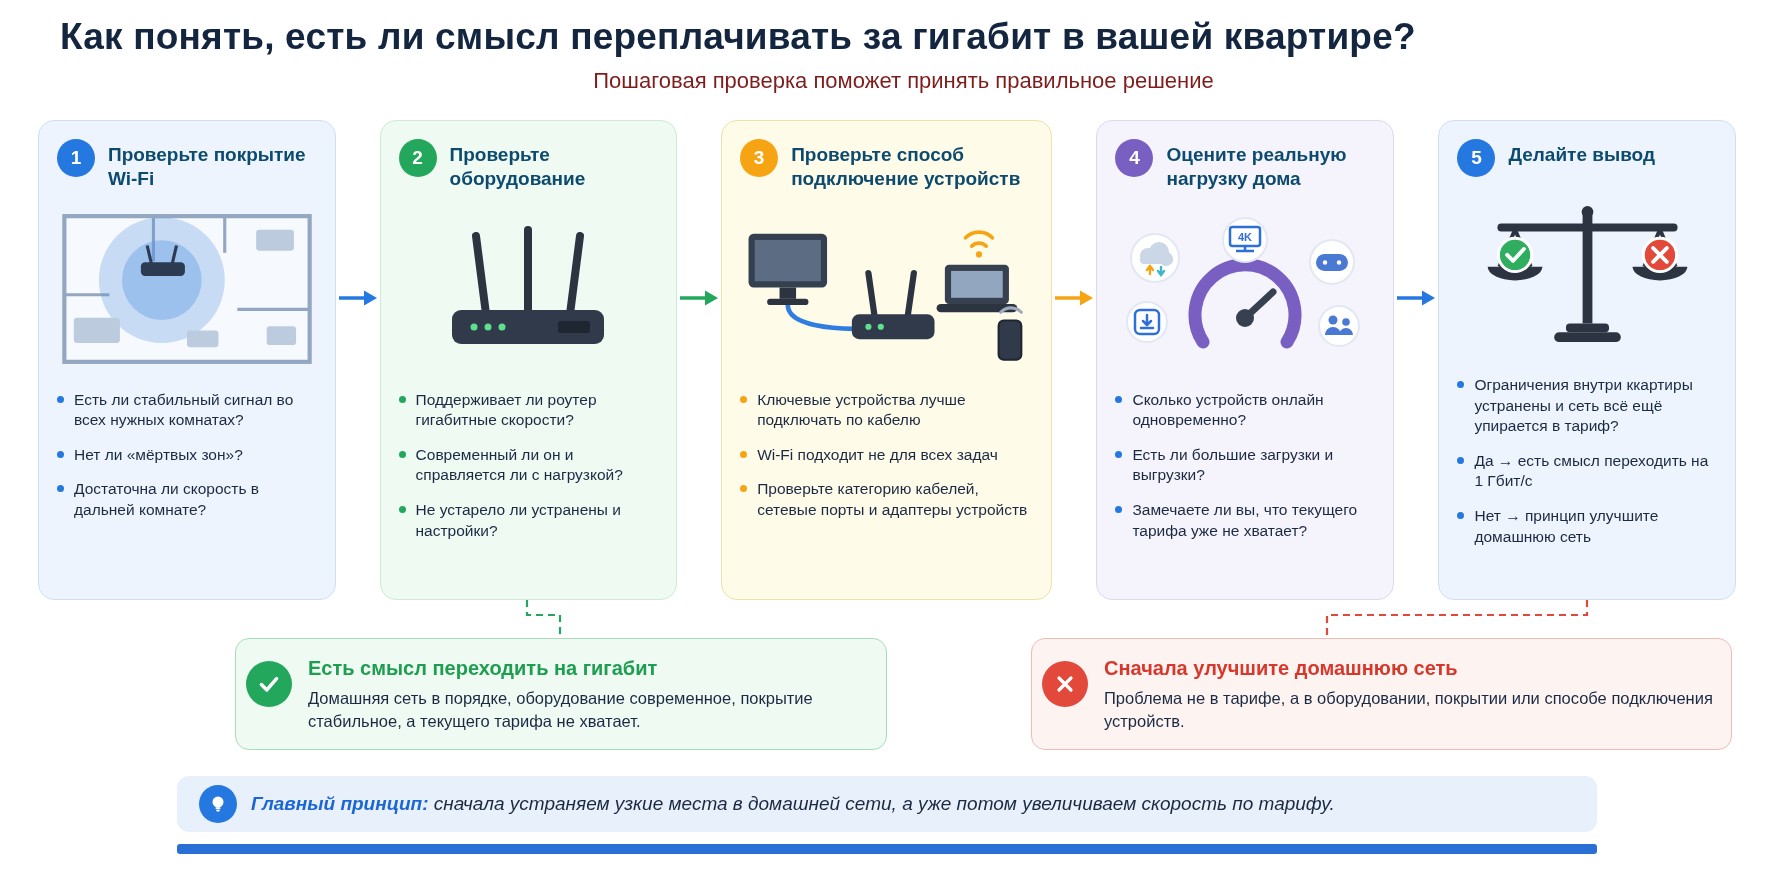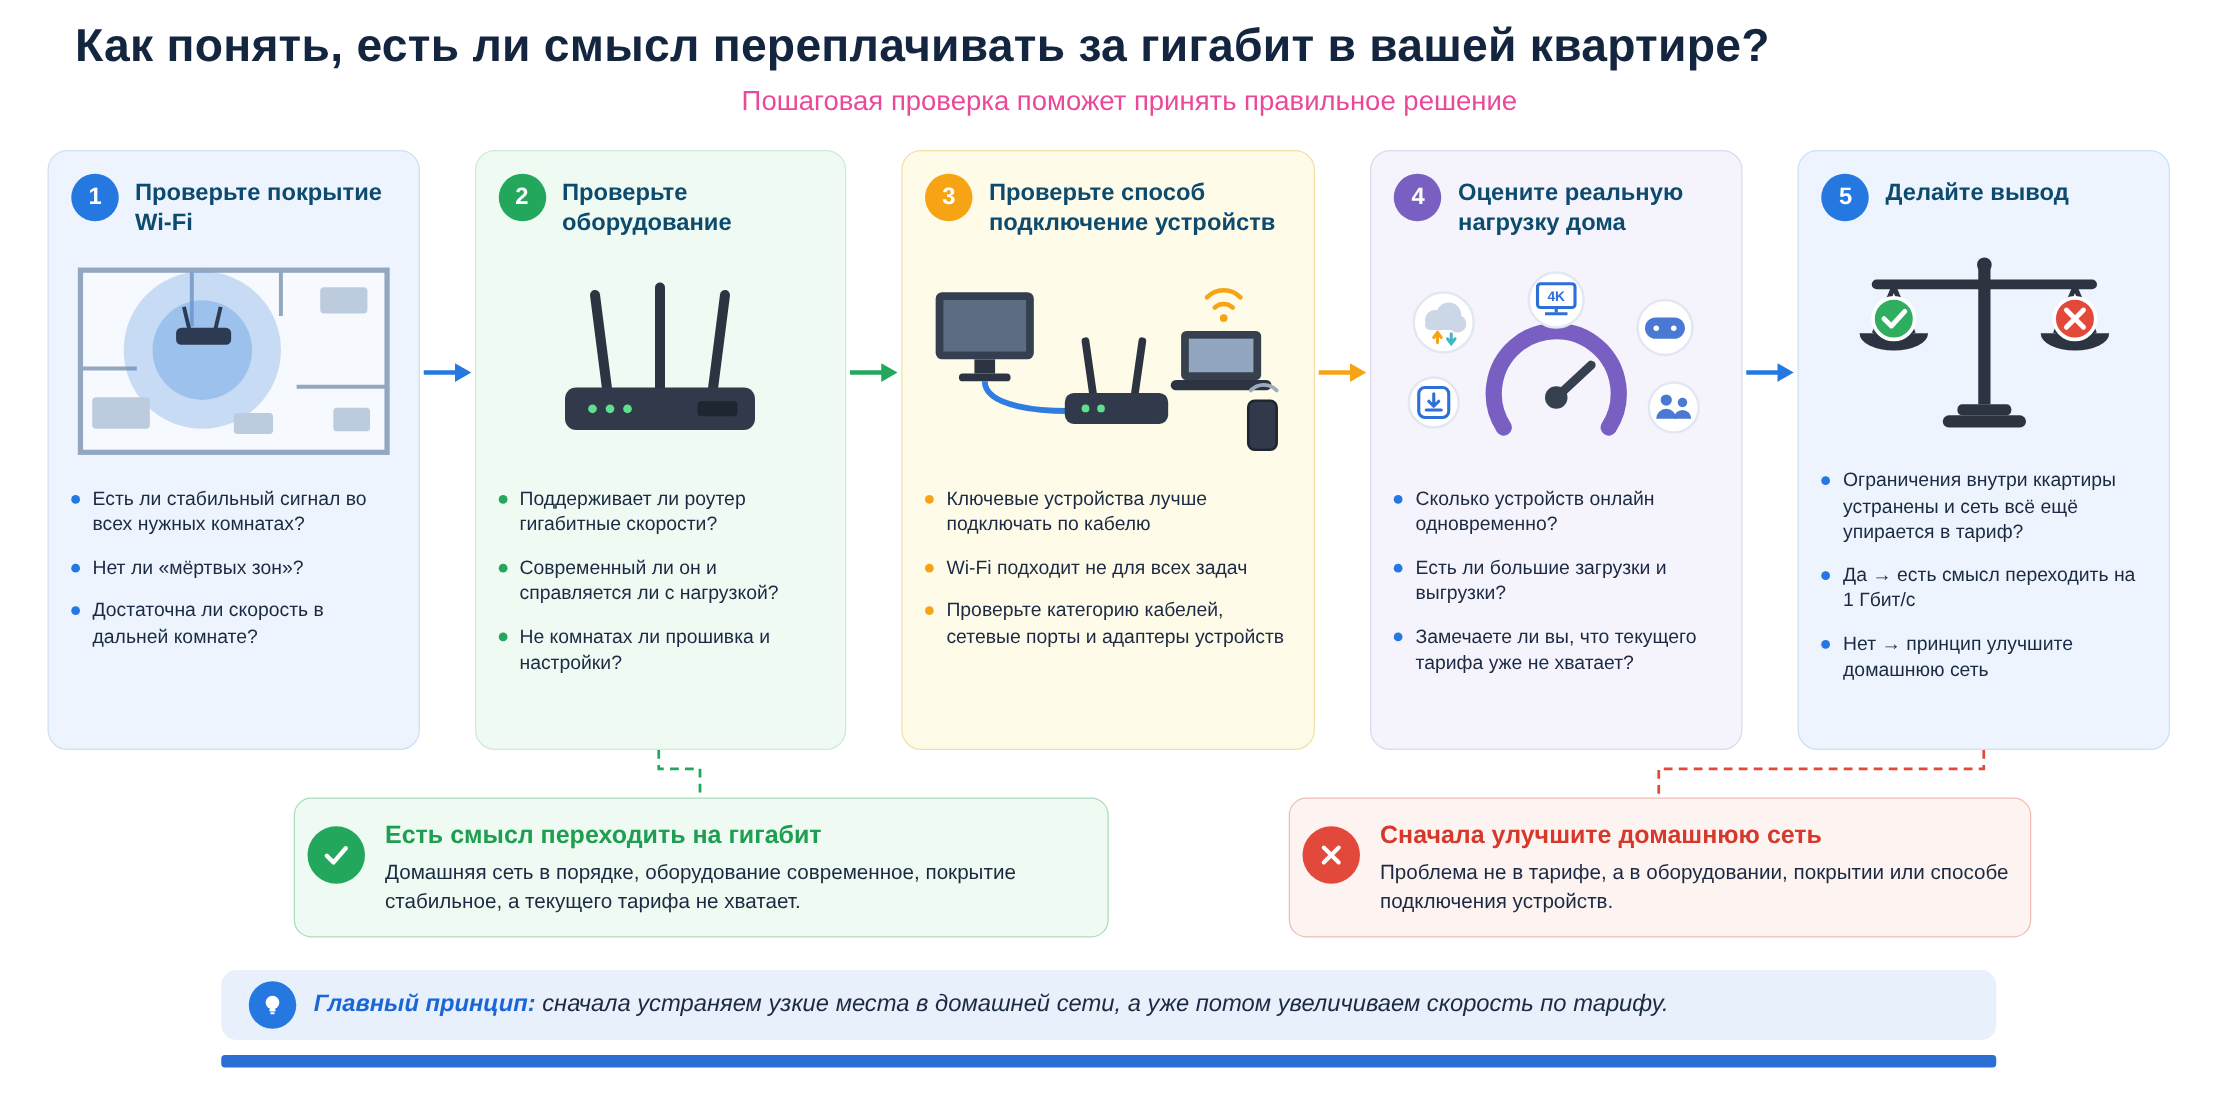--- a/index.html
+++ b/index.html
@@ -6,21 +6,21 @@
   body{
     width:1774px;height:887px;position:relative;overflow:hidden;
     background:#ffffff;color:#15233d;
     font-family:"Liberation Sans", sans-serif;
   }
   .page-title{
     text-align:left;font-size:37px;font-weight:bold;color:#13253f;
     margin:16px 60px 10px;letter-spacing:.2px;
   }
   .page-subtitle{
-    text-align:center;font-size:22px;color:#ec4899;margin:0 0 26px;font-weight:normal;padding-left:33px;
+    text-align:center;font-size:22px;color:#7f1d1d;margin:0 0 26px;font-weight:normal;padding-left:33px;
   }
   
   .steps{display:flex;align-items:stretch;padding:0 38px;}
   .card{
     flex:1;border-radius:16px;padding:18px 18px 14px;box-sizing:border-box;
     min-height:480px;display:flex;flex-direction:column;
   }
   .card.c3{flex:1.13;}
   .card.c1,.card.c5{background:#edf4fd;border:1.5px solid #cfe0f3;}
   .card.c2{background:#eefaf2;border:1.5px solid #cdebd8;}
@@ -44,21 +44,21 @@
   
   .connectors{height:38px;position:relative;}
   .connectors svg{position:absolute;left:0;top:0;}
   
   .outcomes{display:flex;align-items:stretch;}
   .outcome{
     border-radius:14px;padding:16px 10px;display:flex;gap:16px;align-items:flex-start;
     box-sizing:border-box;min-height:112px;
   }
   .outcome.good{background:#effaf3;border:1.5px solid #a9dcbb;width:652px;margin-left:235px;}
-  .outcome.bad{background:#fdf3f1;border:1.5px solid #f0bcb4;width:594px;margin-left:144px;}
+  .outcome.bad{background:#fdf3f1;border:1.5px solid #f0bcb4;width:701px;margin-left:144px;}
   .outcome-icon{
     width:46px;height:46px;border-radius:50%;flex:none;display:flex;align-items:center;
     justify-content:center;margin-top:6px;
   }
   .good .outcome-icon{background:#23a75c}
   .bad .outcome-icon{background:#e2493b}
   .outcome-title{font-size:20px;font-weight:bold;margin:2px 0 7px;}
   .good .outcome-title{color:#1e9e50}
   .bad .outcome-title{color:#d6382c}
   .outcome-text{font-size:16.5px;line-height:1.38;color:#1b2a42;}
@@ -148,21 +148,21 @@
       <li class="bullet">
           <span class="dot green"></span>
           <span>Поддерживает ли роутер гигабитные скорости?</span>
         </li>
       <li class="bullet">
           <span class="dot green"></span>
           <span>Современный ли он и справляется ли с нагрузкой?</span>
         </li>
       <li class="bullet">
           <span class="dot green"></span>
-          <span>Не комнатах ли прошивка и настройки?</span>
+          <span>Не устарело ли устранены и настройки?</span>
         </li>
     </ul>
   </section>
 
   <div class="arrow">
     <svg width="40" height="20" viewBox="0 0 40 20">
       <line x1="1" y1="10" x2="27" y2="10" stroke="#23a75c" stroke-width="3.5"></line>
       <polygon points="26,2.5 39,10 26,17.5" fill="#23a75c"></polygon>
     </svg>
   </div>

